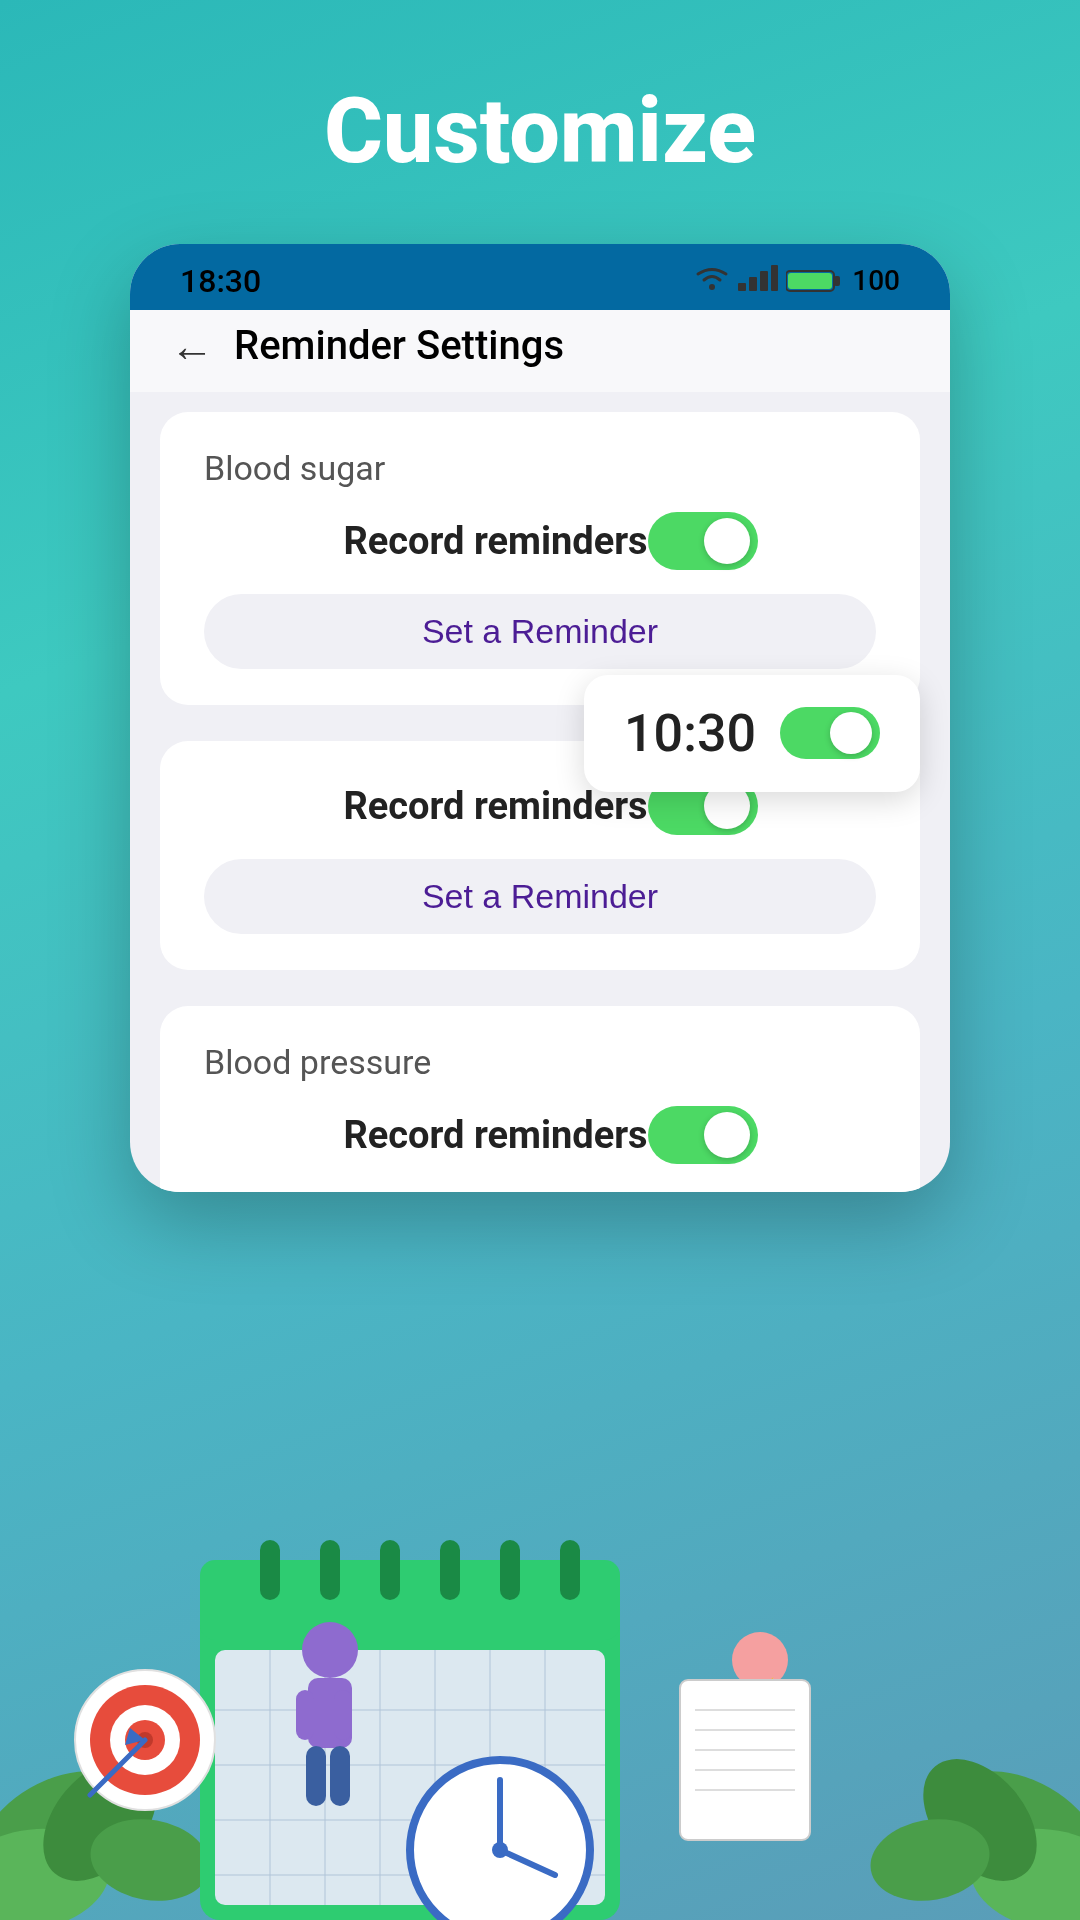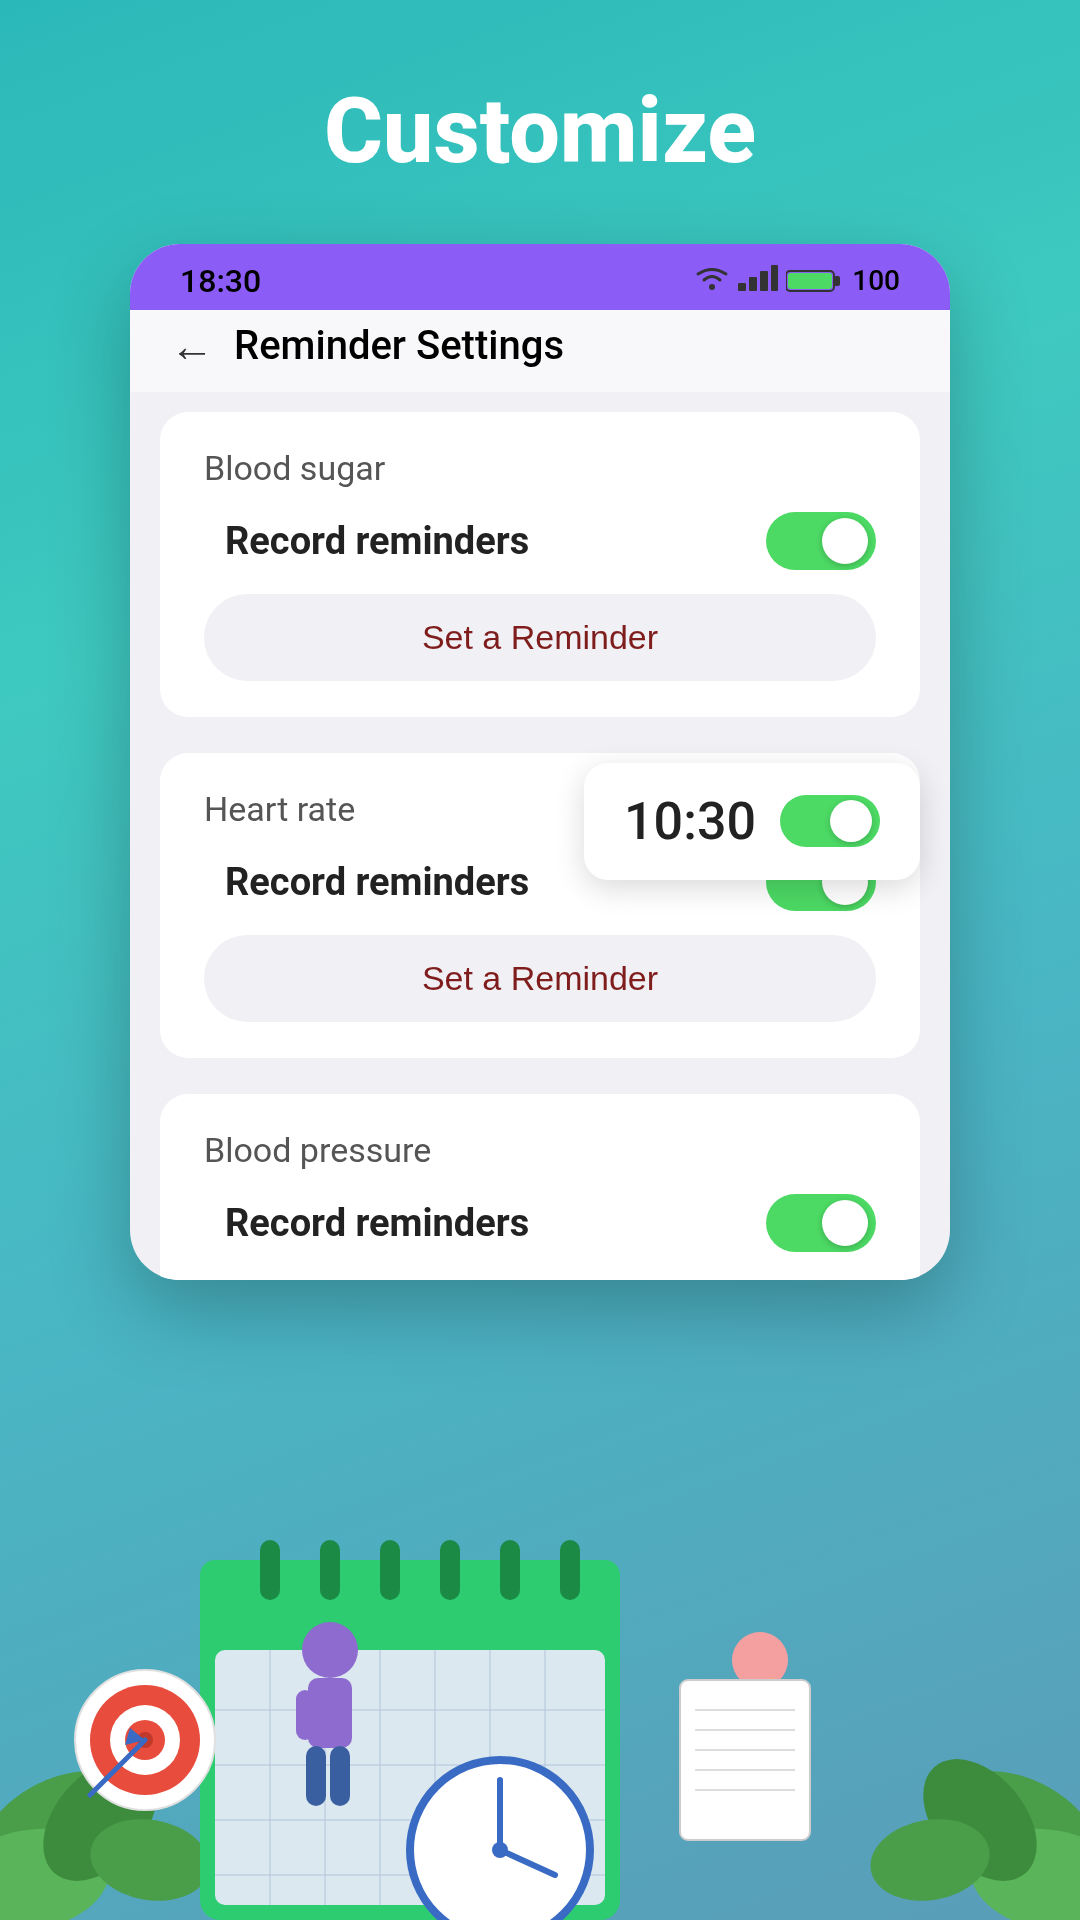--- a/index.html
+++ b/index.html
@@ -21,21 +21,21 @@
       background: #f0f0f5;
       border-radius: 50px;
       margin-top: 60px;
       overflow: hidden;
       box-shadow: 0 30px 80px rgba(0,0,0,0.25);
       position: relative;
       z-index: 2;
     }
 
     .status-bar {
-      background: #8b5cf6;
+      background: #0369a1;
       display: flex;
       justify-content: space-between;
       align-items: center;
       padding: 18px 50px 10px;
       font-size: 32px;
       font-weight: 500;
     }
 
     .top-bar {
       background: #f8f8fa;
@@ -63,21 +63,21 @@
 
     .card-category {
       font-size: 34px;
       color: #555;
       font-weight: 400;
     }
 
     .card-row {
       display: flex;
       align-items: center;
-      justify-content: space-between;
+      justify-content: center;
       margin-left: 21px;
     }
 
     .card-row-label {
       font-size: 38px;
       font-weight: 700;
       color: #222;
     }
 
     .toggle {
@@ -97,24 +97,24 @@
       height: 46px;
       border-radius: 50%;
       background: white;
       box-shadow: 0 2px 6px rgba(0,0,0,0.2);
     }
 
     .set-reminder-btn {
       background: #f0f0f5;
       border: none;
       border-radius: 50px;
-      padding: 24px 0;
+      padding: 18px 0;
       width: 100%;
       font-size: 34px;
-      color: #7f1d1d;
+      color: #4c1d95;
       cursor: pointer;
       text-align: center;
     }
 
     .partial-card {
       background: white;
       border-radius: 28px 28px 0 0;
       padding: 36px 44px 28px;
       display: flex;
       flex-direction: column;
@@ -210,21 +210,20 @@
       <div class="card-row">
         <span class="card-row-label">Record reminders</span>
         <div class="toggle">
           <div class="toggle-knob"></div>
         </div>
       </div>
       <button class="set-reminder-btn">Set a Reminder</button>
     </div>
 
     <div class="card">
-      <span class="card-category">Heart rate</span>
       <div class="card-row">
         <span class="card-row-label">Record reminders</span>
         <div class="toggle">
           <div class="toggle-knob"></div>
         </div>
       </div>
       <button class="set-reminder-btn">Set a Reminder</button>
     </div>
 
     <div class="partial-card">

